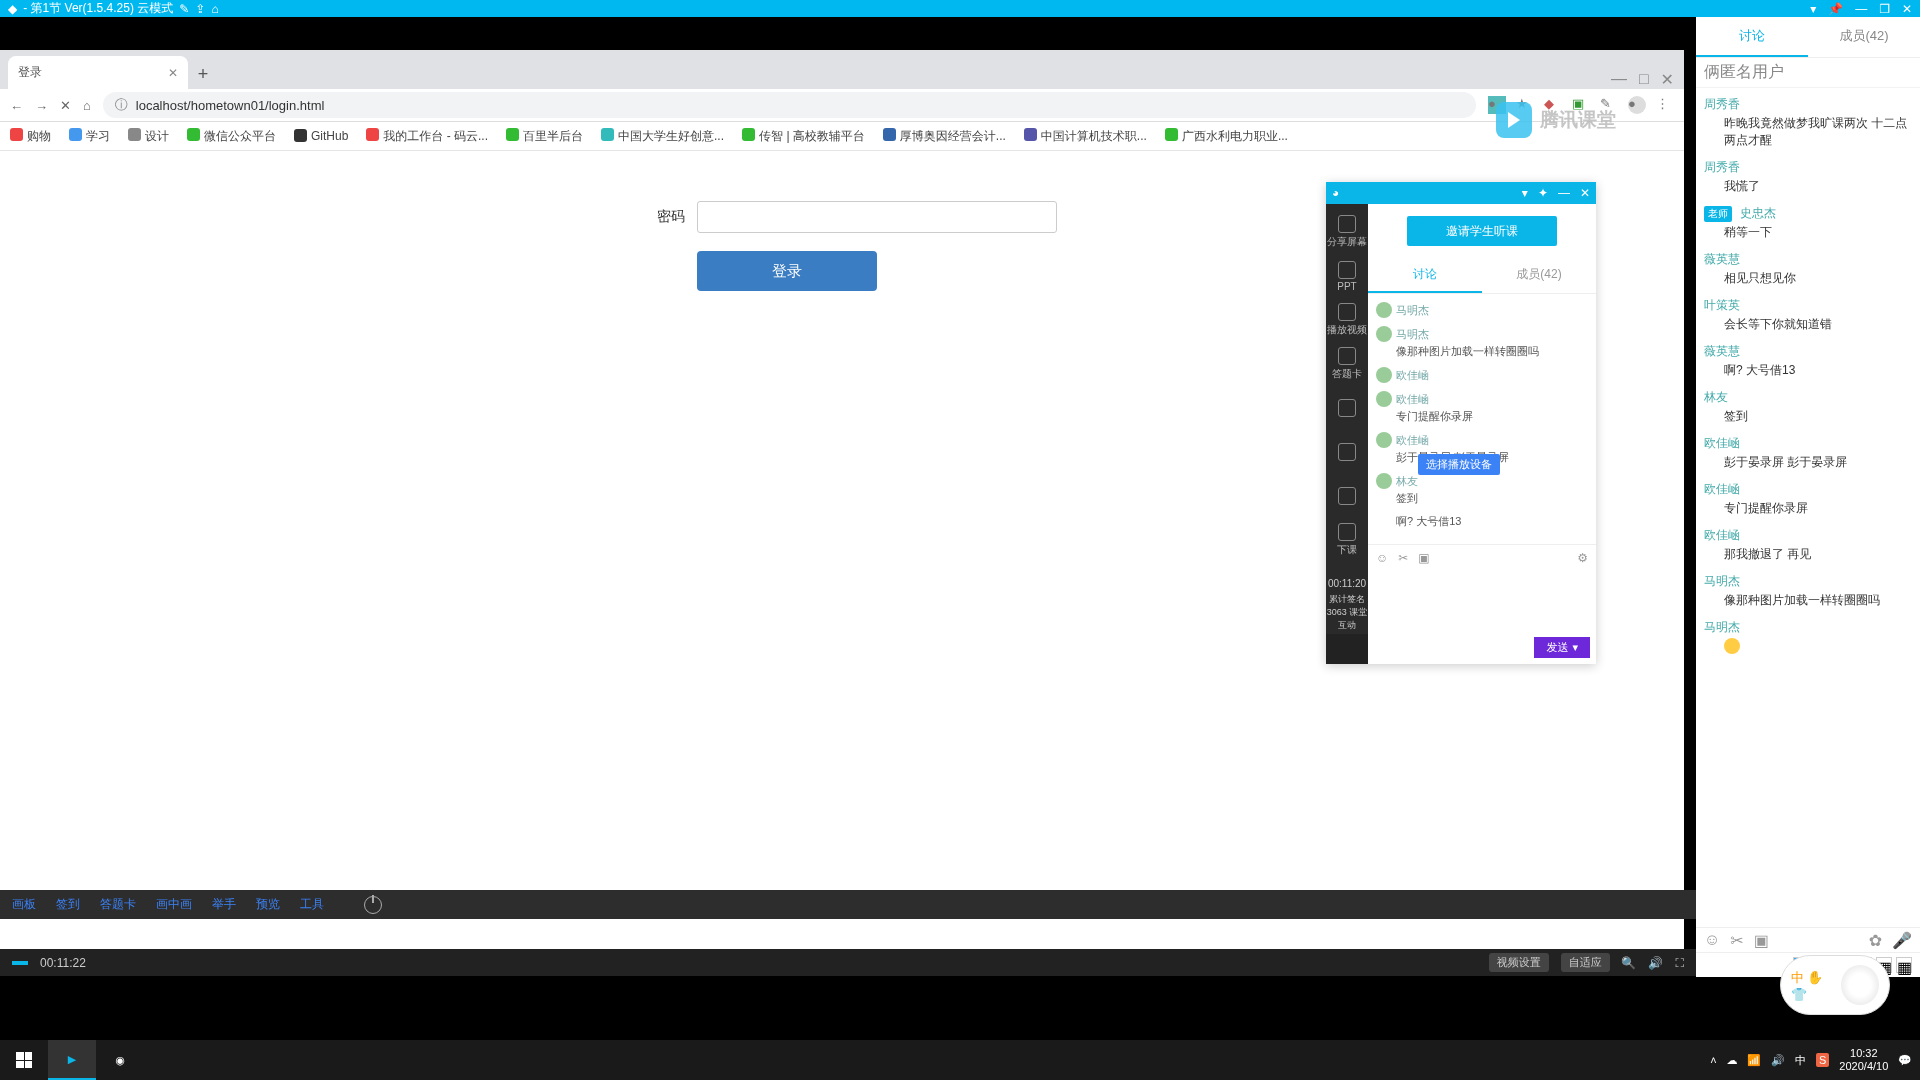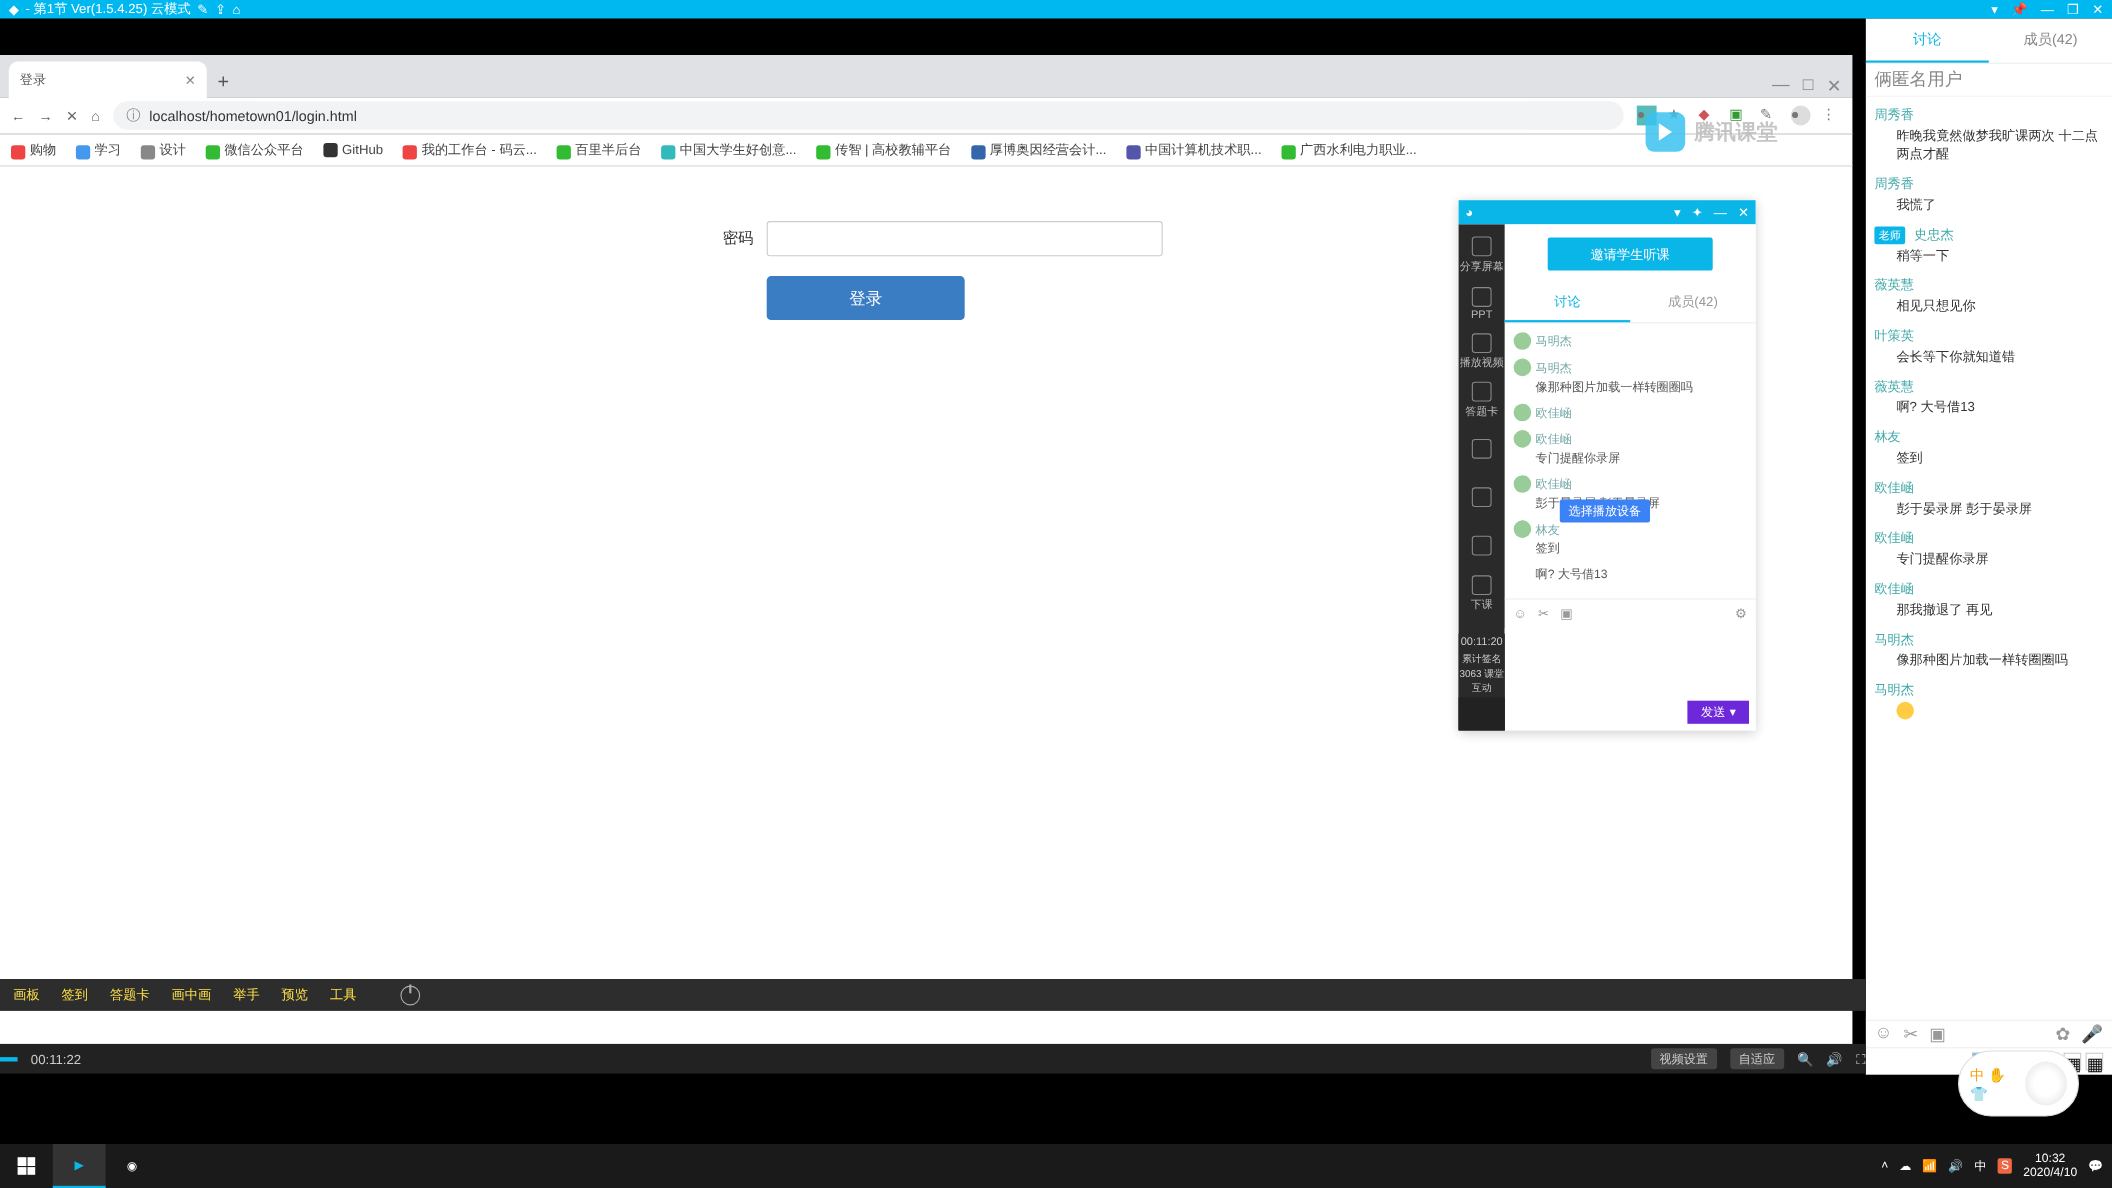--- a/index.html
+++ b/index.html
@@ -15,21 +15,21 @@
 .tab{background:#fff;border-radius:8px 8px 0 0;height:33px;min-width:180px;display:flex;align-items:center;padding:0 10px;font-size:12px;color:#555;gap:8px}
 .tab .close{color:#888}
 .newtab{width:30px;height:30px;display:flex;align-items:center;justify-content:center;color:#555;font-size:18px;cursor:pointer}
 .addrrow{height:33px;background:#fff;border-bottom:1px solid #ddd;display:flex;align-items:center;padding:0 10px;gap:12px;font-size:13px;color:#555}
 .nav-icon{cursor:pointer;color:#666}
 .addr{flex:1;background:#f1f3f4;border-radius:14px;height:26px;display:flex;align-items:center;padding:0 12px;color:#333;font-size:13px}
 .addr .lock{margin-right:8px;color:#888}
 .ext-icons{display:flex;gap:10px;align-items:center}
 .ext-icons span{width:18px;height:18px;display:inline-block;color:#777}
 .bkrow{height:29px;background:#fff;border-bottom:1px solid #e5e5e5;display:flex;align-items:center;padding:0 10px;gap:18px;font-size:12px;color:#444}
-.bm{display:flex;align-items:flex-end;gap:4px;cursor:pointer}
+.bm{display:flex;align-items:flex-start;gap:4px;cursor:pointer}
 .bm .dot{width:13px;height:13px;border-radius:3px}
 .page{position:absolute;top:101px;left:0;right:0;bottom:0;background:#fff;padding-top:50px}
 .form{width:430px;margin:0 auto}
 .frow{display:flex;align-items:center;margin-bottom:18px}
 .flabel{width:70px;text-align:right;padding-right:12px;font-size:14px;color:#333}
 .finput{flex:1;height:32px;border:1px solid #ccc;border-radius:3px;padding:0 8px;font-size:13px}
 .submit{margin-left:70px;width:180px;height:40px;background:#3b7dc3;color:#fff;border:none;border-radius:4px;font-size:15px;cursor:pointer}
 .vid-logo{position:absolute;top:85px;right:80px;display:flex;align-items:center;gap:8px;opacity:.85}
 .vid-logo .tri{width:36px;height:36px;background:#3bc3f0;border-radius:8px;position:relative}
 .vid-logo .tri:after{content:"";position:absolute;left:12px;top:10px;border-left:12px solid #fff;border-top:8px solid transparent;border-bottom:8px solid transparent}
@@ -52,25 +52,25 @@
 .avat{width:16px;height:16px;border-radius:50%;background:#9c9}
 .msg .tx{color:#555;margin-top:2px;margin-left:20px}
 .tooltip{position:absolute;background:#3b82f6;color:#fff;font-size:11px;padding:3px 8px;border-radius:2px}
 .c-input{border-top:1px solid #eee}
 .c-tools{height:26px;display:flex;align-items:center;padding:0 8px;gap:10px;color:#999}
 .c-area{height:60px;background:#fff}
 .c-send{display:flex;justify-content:flex-end;padding:6px}
 .sendbtn{background:#6d28d9;color:#fff;padding:3px 12px;font-size:11px;border:none;cursor:pointer;display:flex;align-items:center;gap:4px}
 .timer{color:#ccc;font-size:10px;text-align:center;padding:2px 0}
 .thumb{height:30px;background:#222}
-.bottombar{position:absolute;bottom:0;left:0;right:0;height:29px;background:#2d2d2d;display:flex;align-items:center;padding:0 12px;gap:20px;color:#fde047;font-size:12px}
+.bottombar{position:absolute;bottom:0;left:0;right:0;height:29px;background:#2d2d2d;display:flex;align-items:center;padding:0 12px;gap:20px;color:#3b82f6;font-size:12px}
 .bottombar .itm{cursor:pointer}
 .bottombar .pwr{margin-left:20px;width:18px;height:18px;border:1.5px solid #aaa;border-radius:50%;position:relative}
 .bottombar .pwr:after{content:"";position:absolute;left:7px;top:-2px;width:1.5px;height:8px;background:#aaa}
-.vid-ctrl{position:absolute;bottom:1px;left:0;right:0;height:27px;background:#222;display:flex;align-items:center;padding:0 0;color:#ccc;font-size:12px;gap:12px}
+.vid-ctrl{position:absolute;bottom:1px;left:0;right:0;height:27px;background:#222;display:flex;align-items:center;padding:0 12px;color:#ccc;font-size:12px;gap:12px}
 .vid-ctrl .progress{height:4px;background:#0ab5e8;width:16px}
 .vid-ctrl .right{margin-left:auto;display:flex;gap:12px;align-items:center}
 .vid-ctrl .pill{padding:2px 8px;background:#444;border-radius:3px;font-size:11px;cursor:pointer}
 .subt{position:absolute;bottom:35px;left:230px;color:#fff;font-size:13px}
 .right-panel{width:224px;background:#fff;display:flex;flex-direction:column;height:960px}
 .rp-top{height:70px;display:flex;padding:8px;gap:8px}
 .qr{width:52px;height:52px;background:repeating-conic-gradient(#000 0 25%,#fff 0 50%) 0 0/6px 6px}
 .rp-top .tx{font-size:11px;color:#444}
 .rp-tabs{display:flex;border-bottom:1px solid #eee}
 .rp-tab{flex:1;text-align:center;padding:10px 0;font-size:13px;cursor:pointer;color:#888}

